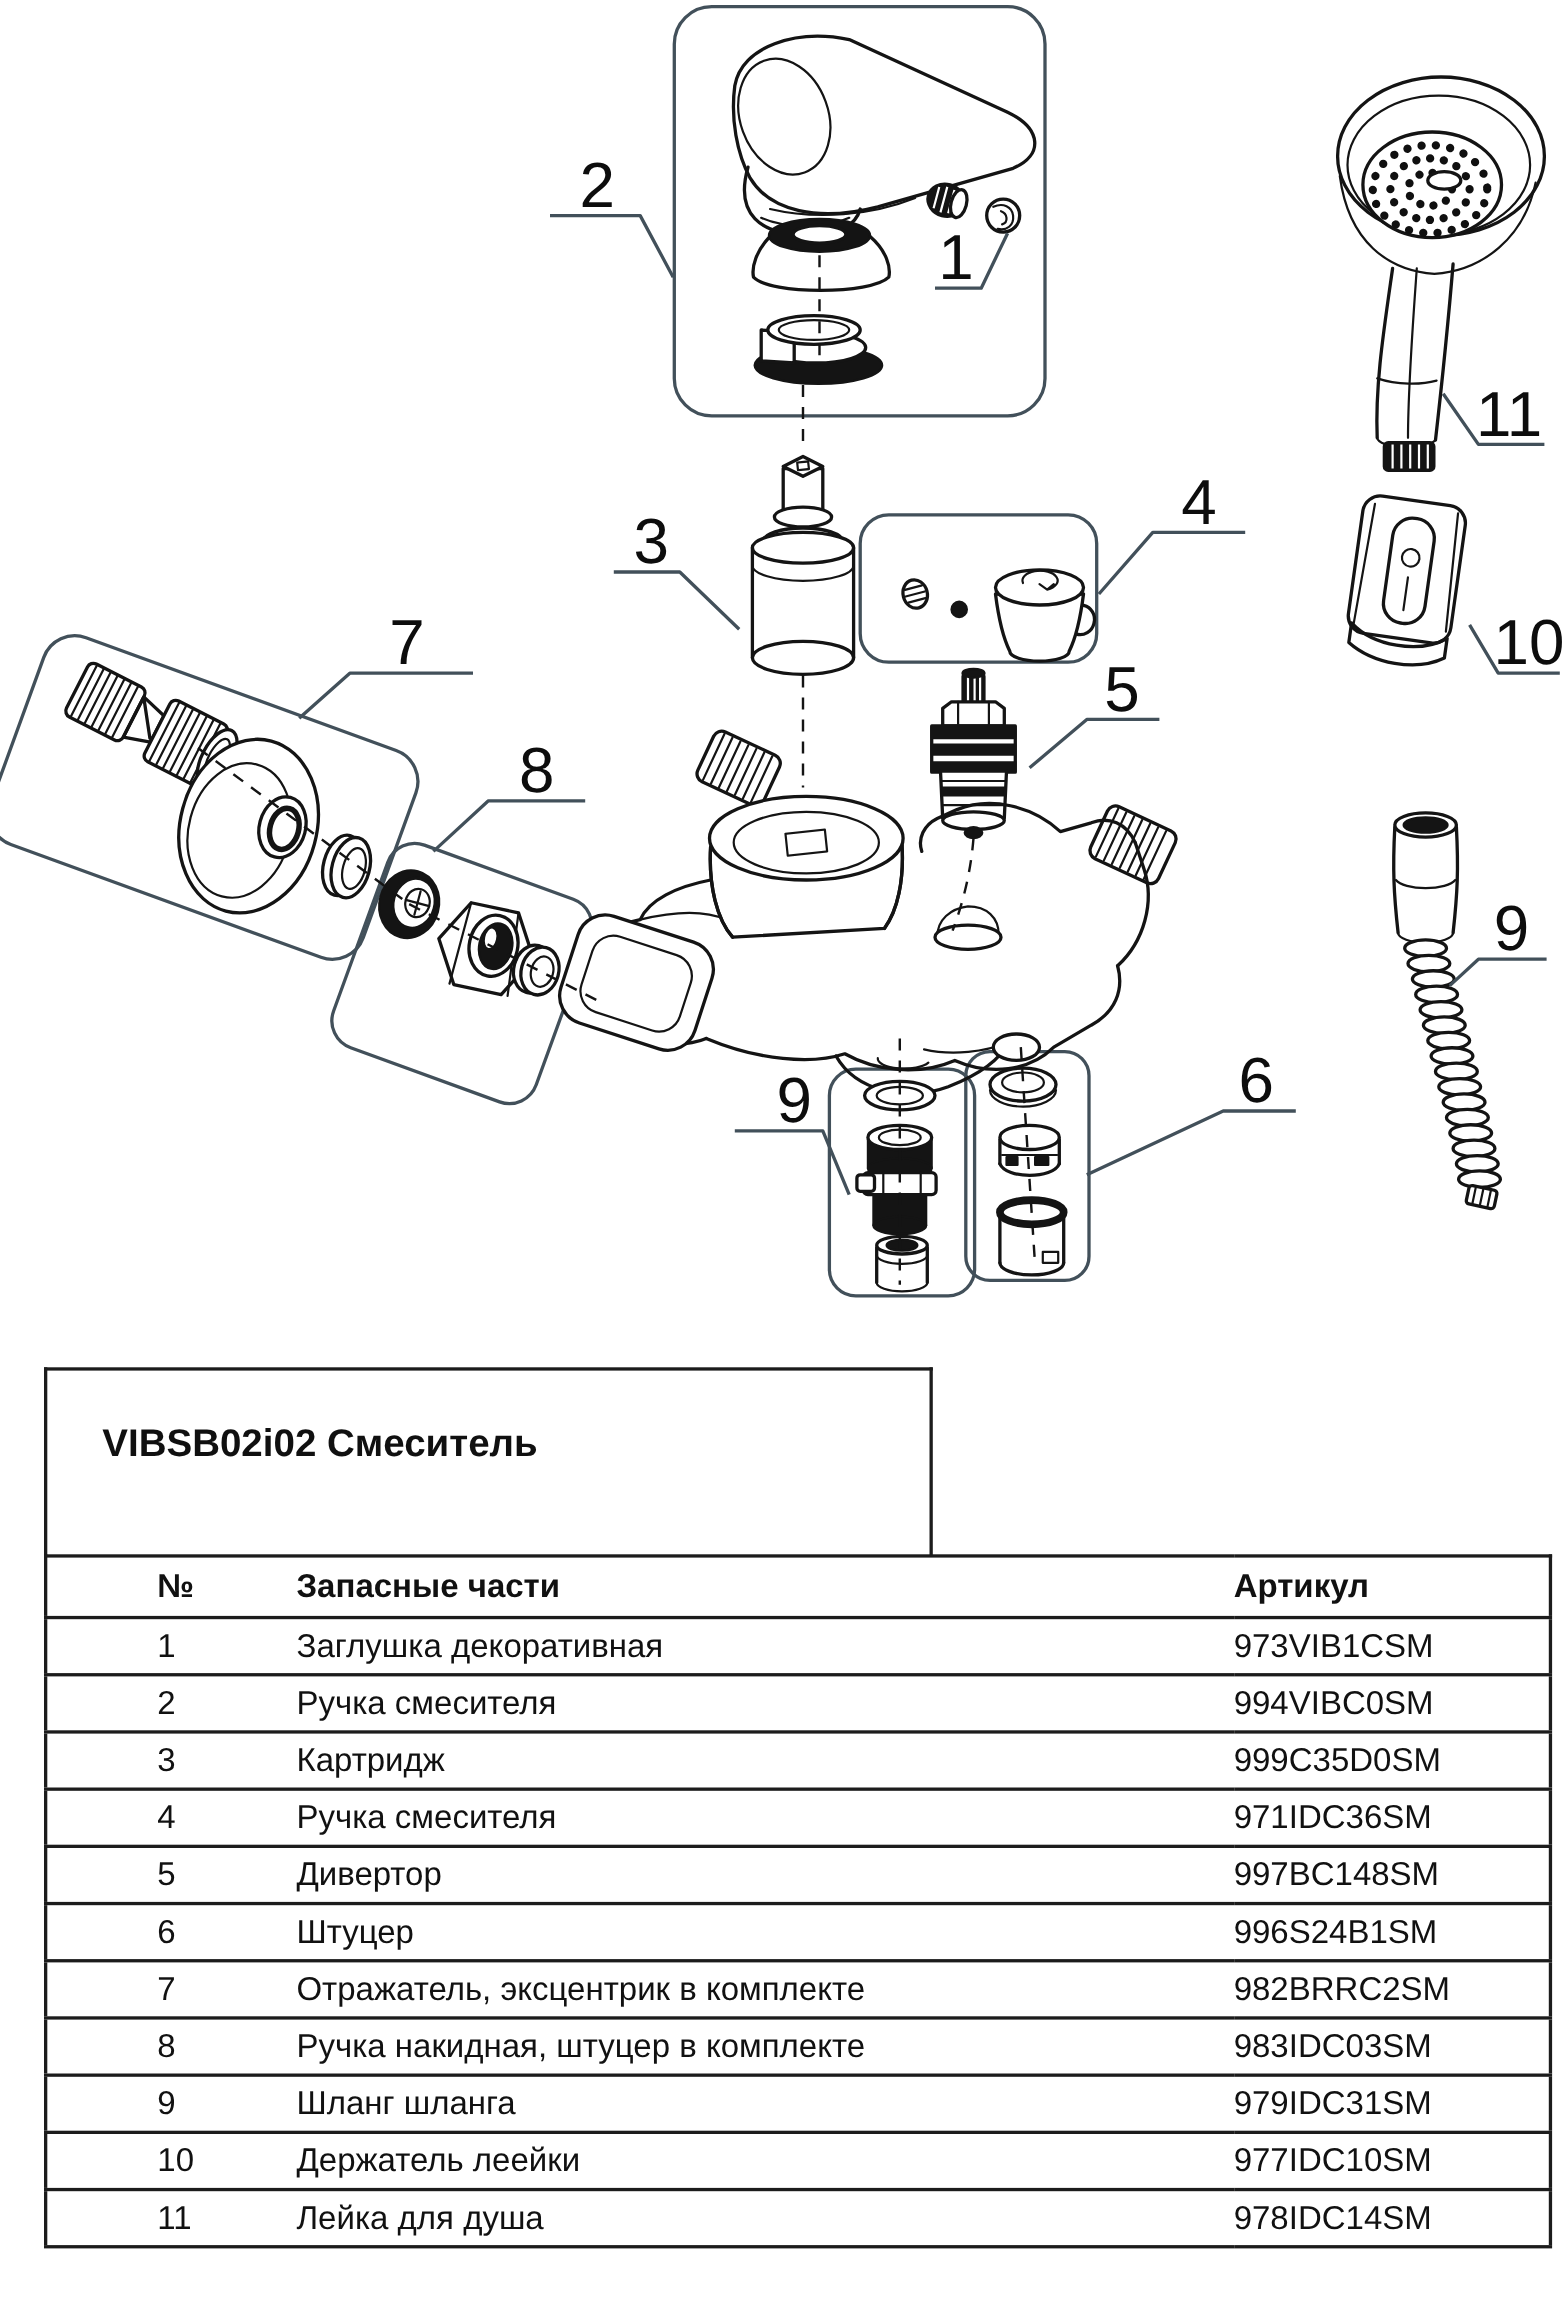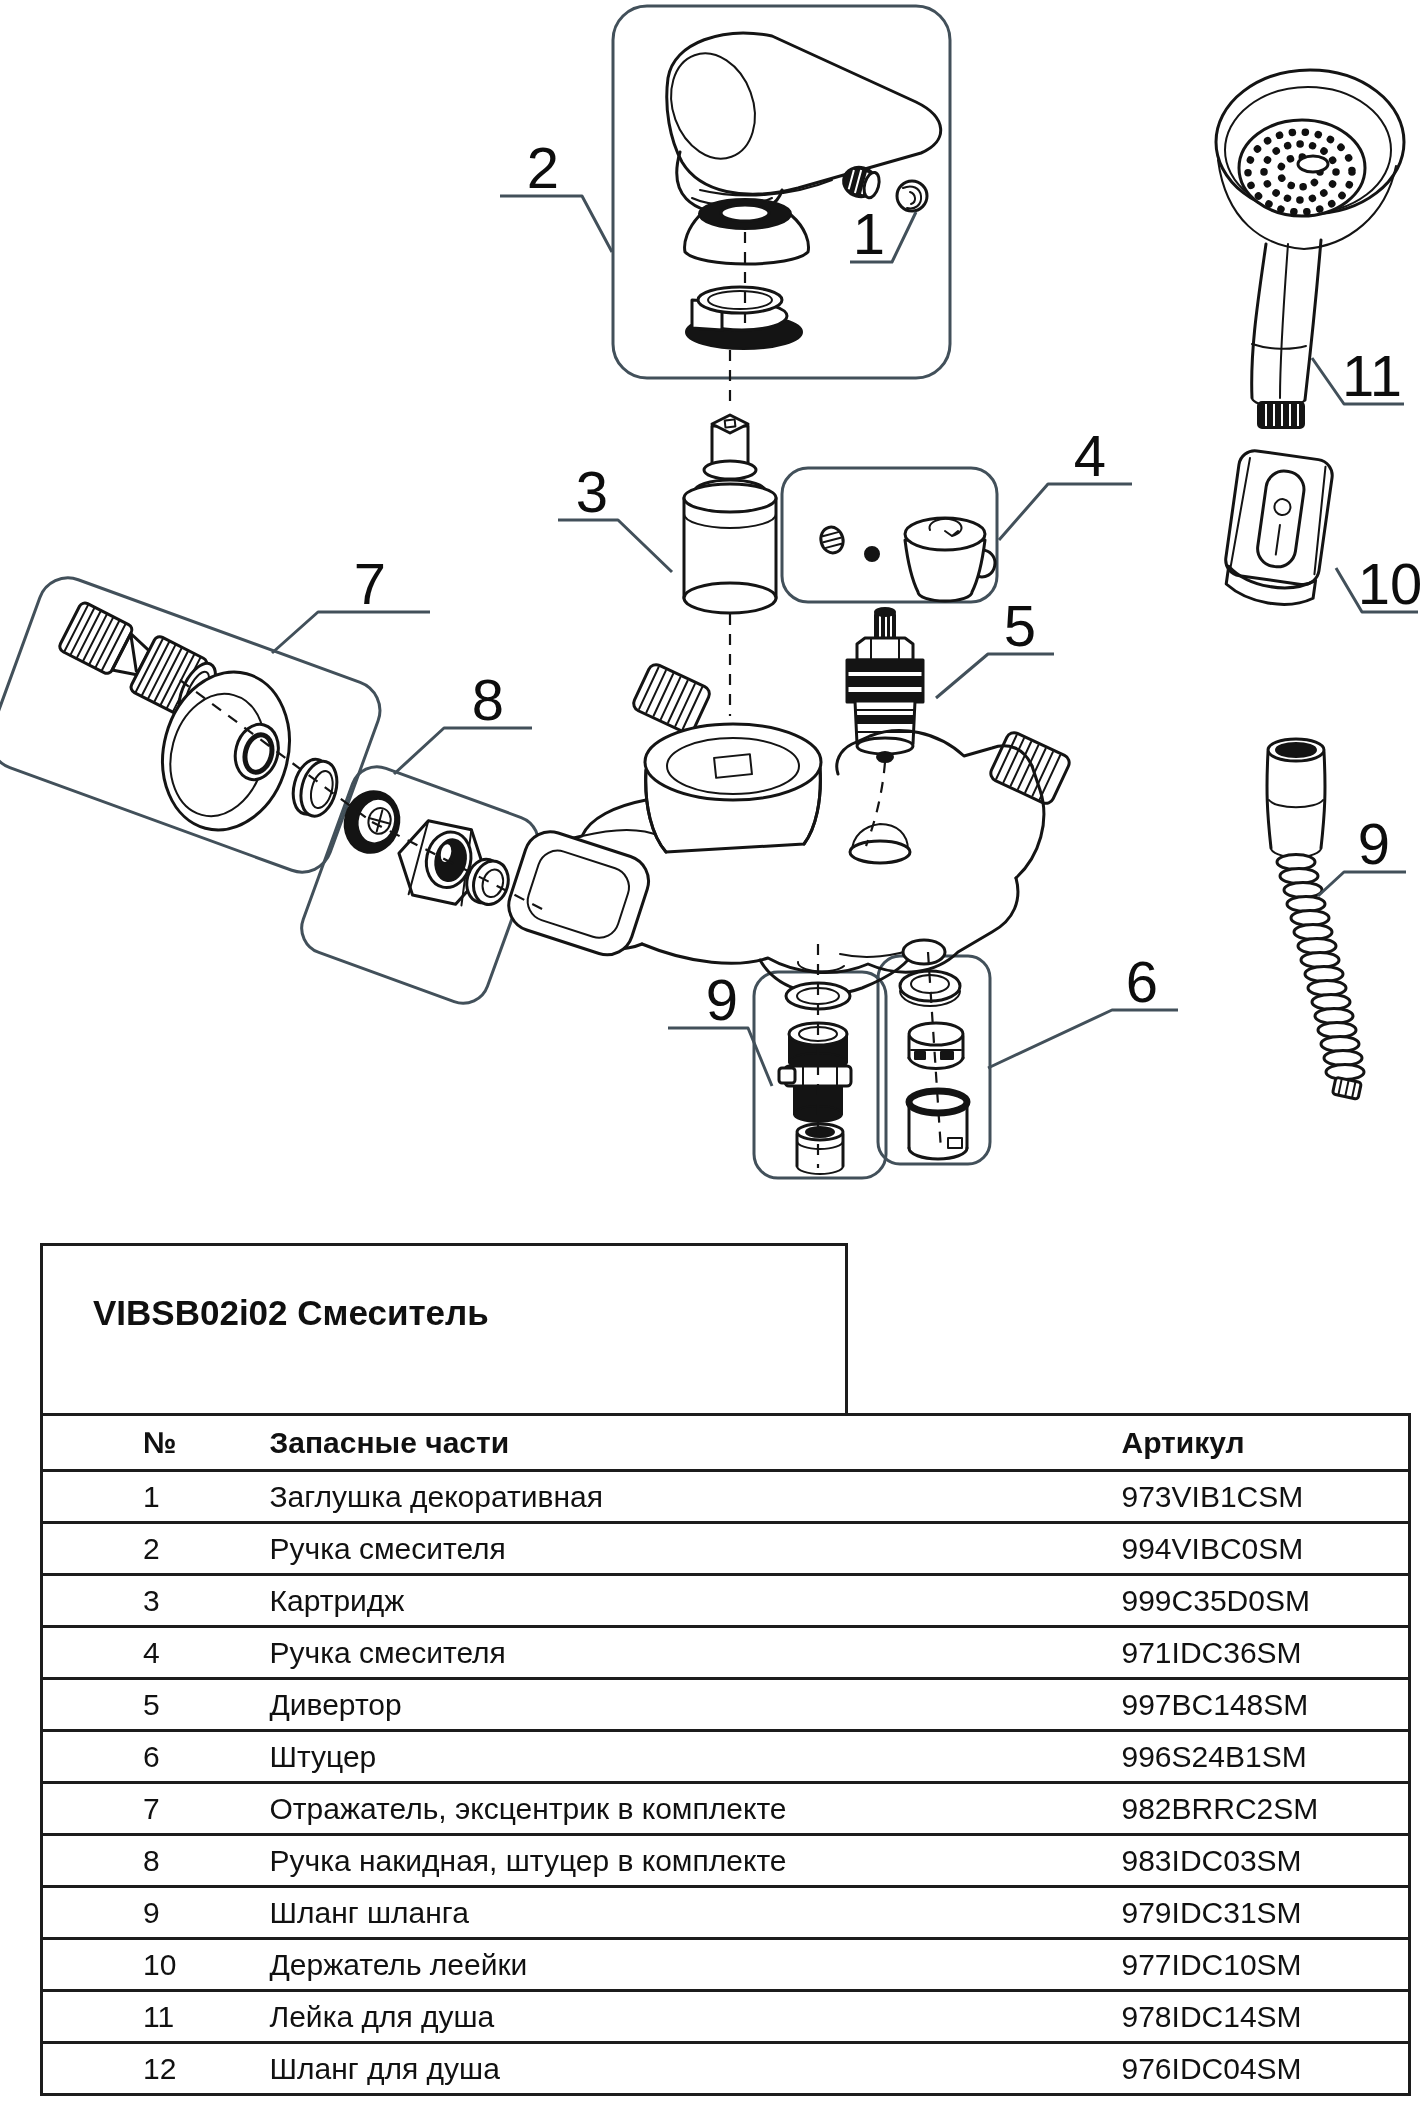--- a/index.html
+++ b/index.html
@@ -401,21 +401,16 @@
         <tr>
           <td class="c-num">10</td>
           <td>Держатель леейки</td>
           <td>977IDC10SM</td>
         </tr>
         <tr>
           <td class="c-num">11</td>
           <td>Лейка для душа</td>
           <td>978IDC14SM</td>
         </tr>
-        <tr>
-          <td class="c-num">12</td>
-          <td>Шланг для душа</td>
-          <td>976IDC04SM</td>
-        </tr>
       </tbody>
   </table>
 
 </div>
 
 </body></html>

